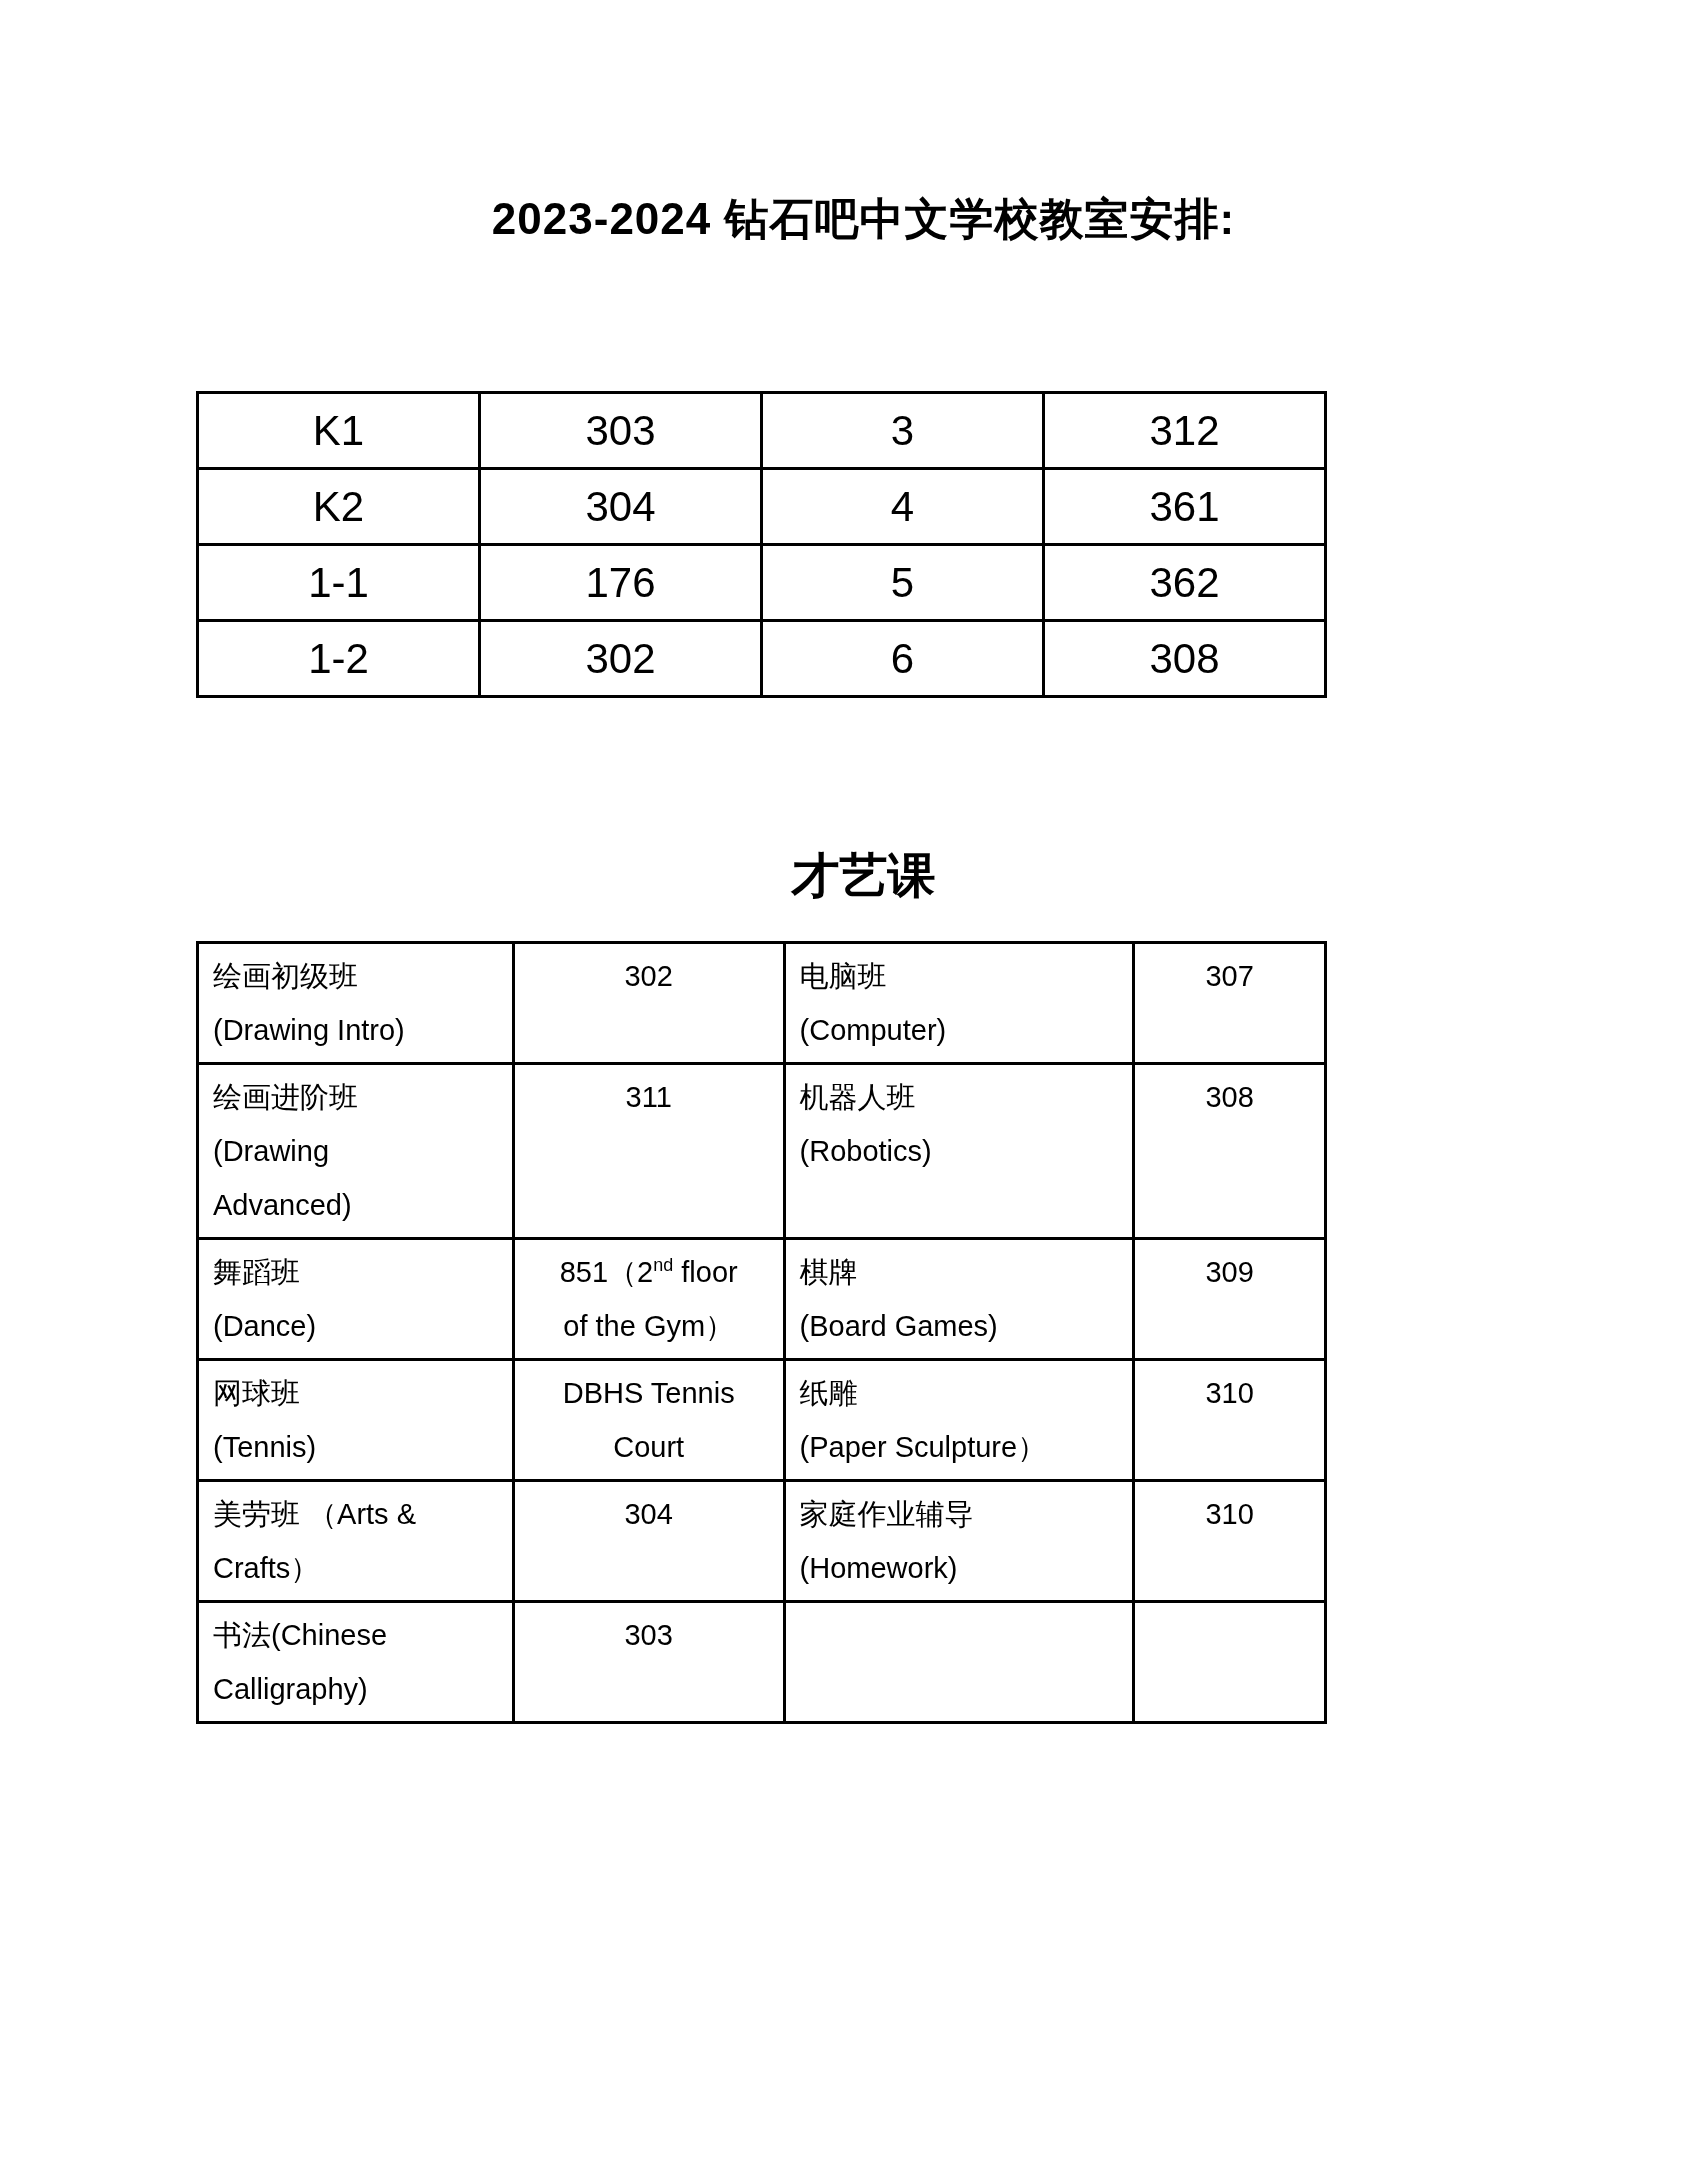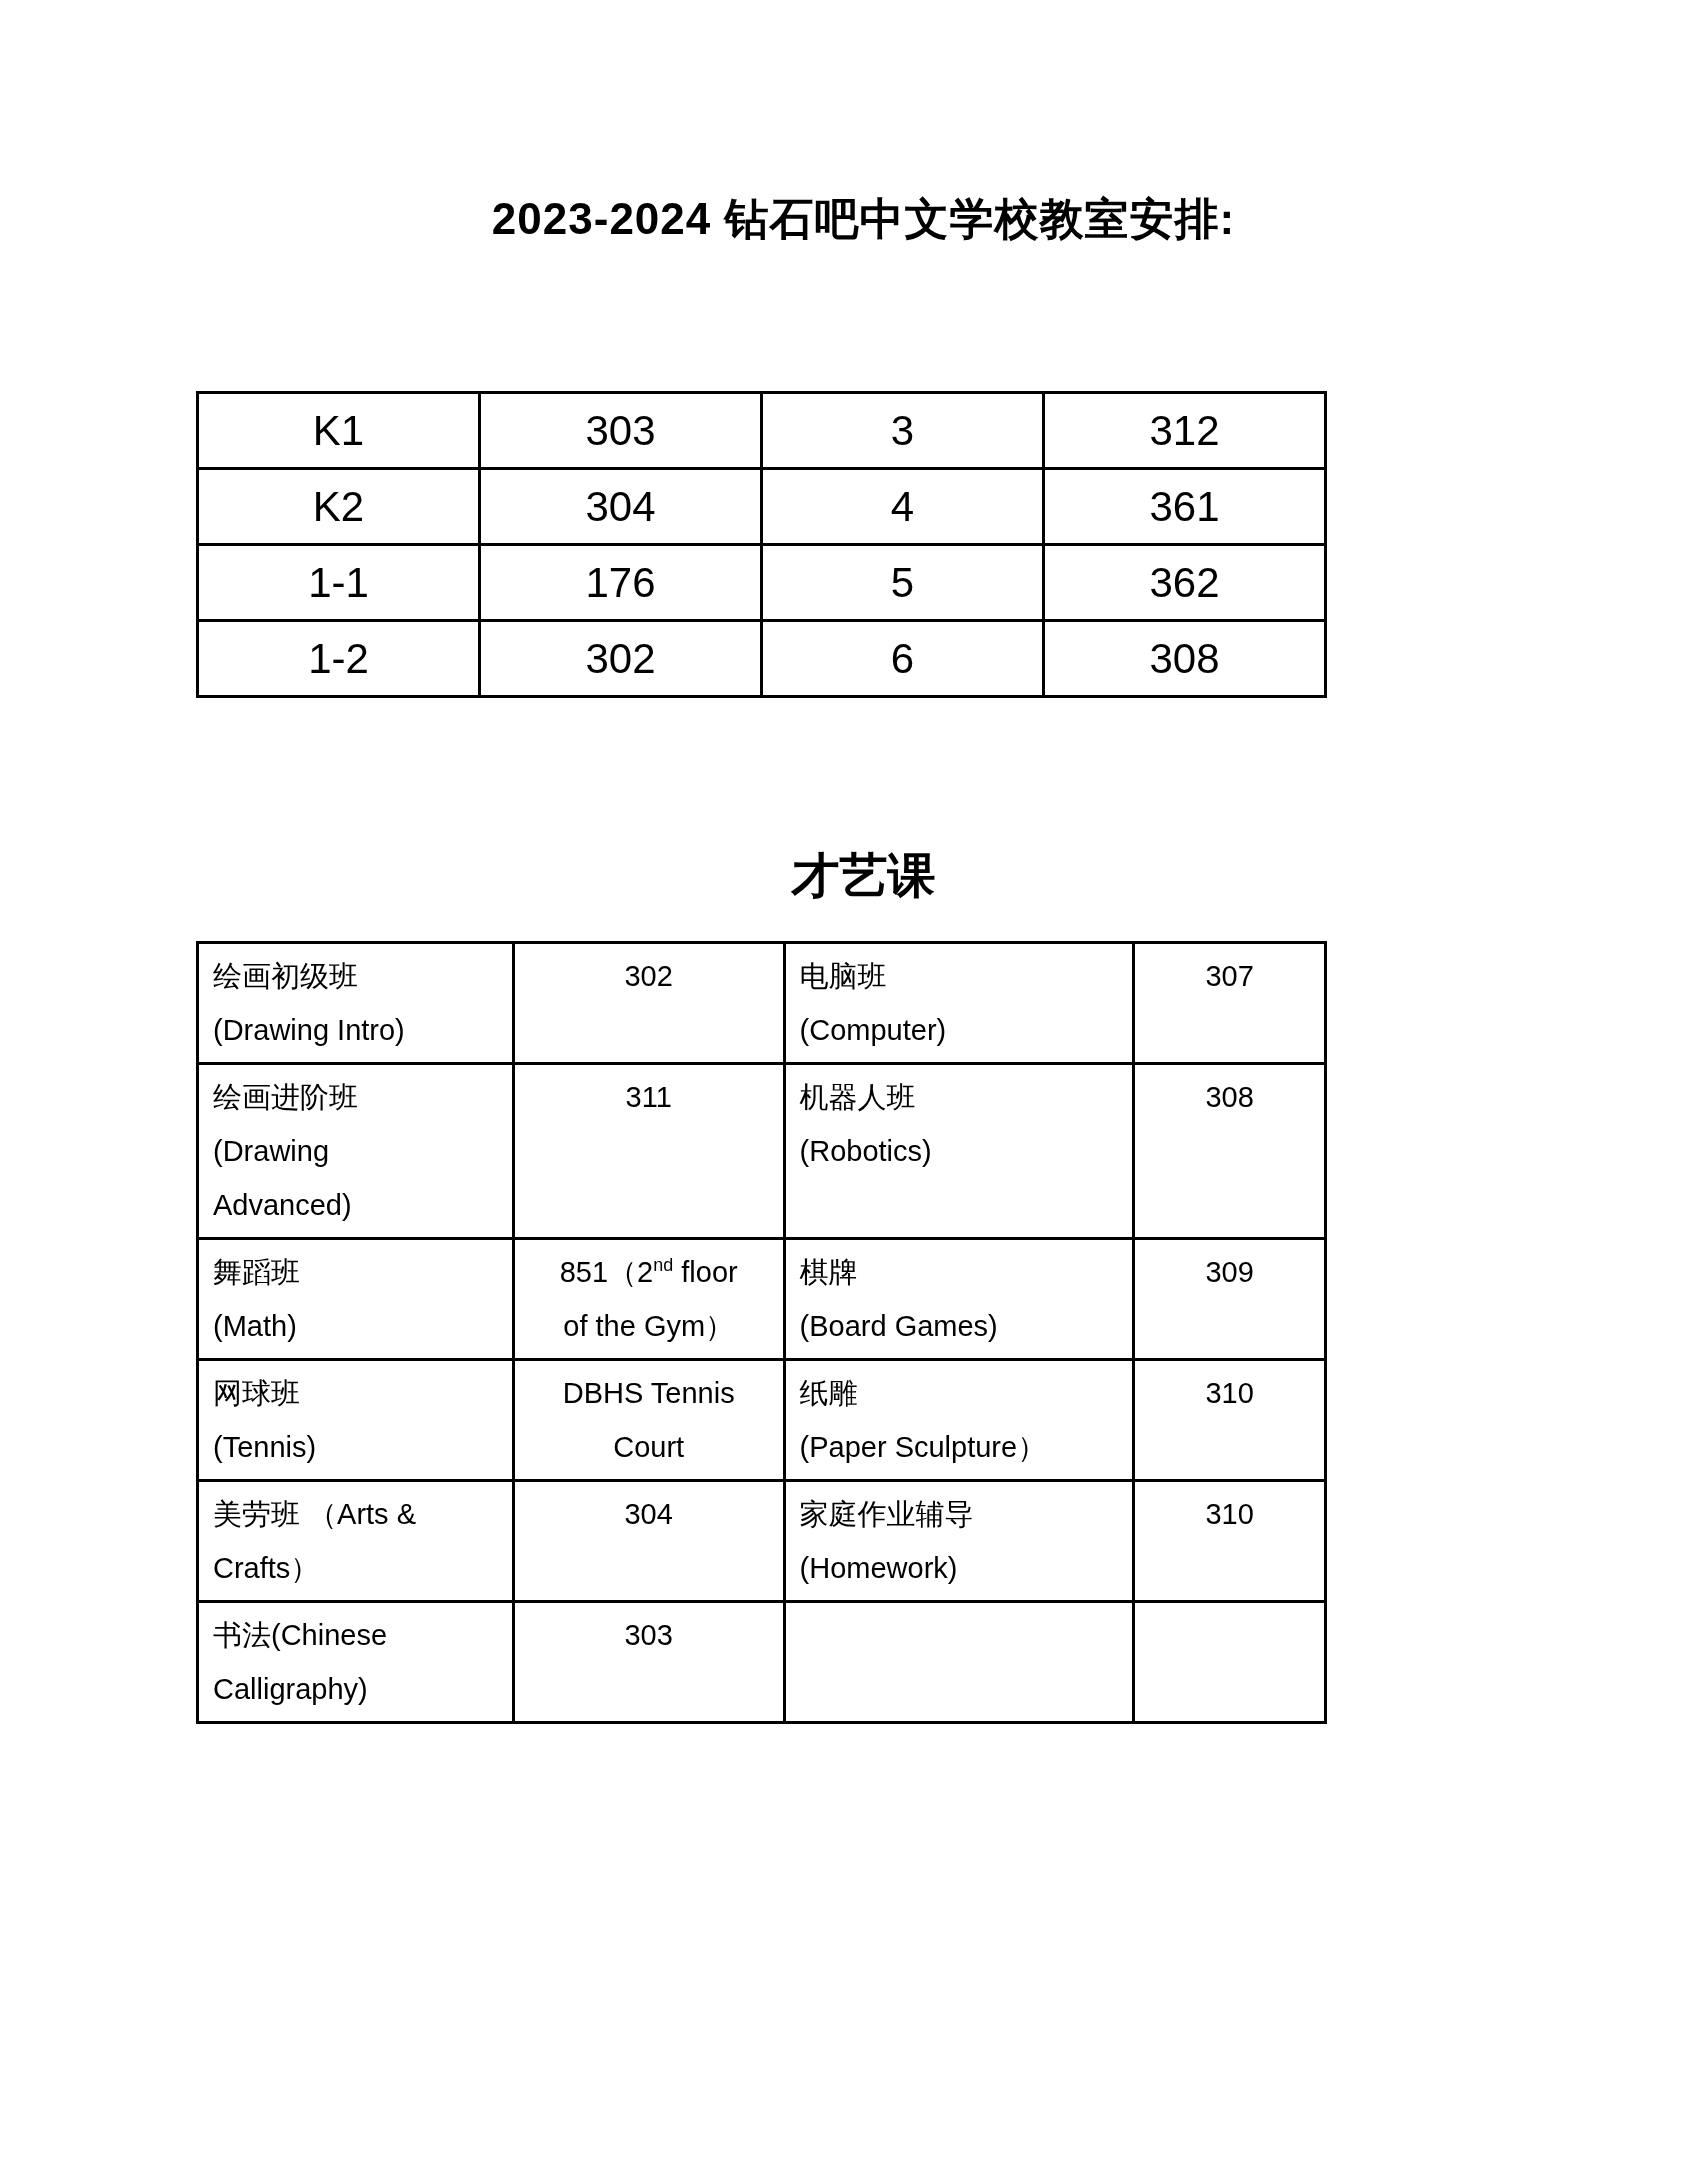--- a/index.html
+++ b/index.html
@@ -146,21 +146,21 @@
           <td class="left">绘画进阶班
 (Drawing
 Advanced)</td>
           <td class="center">311</td>
           <td class="left">机器人班
 (Robotics)</td>
           <td class="center">308</td>
         </tr>
         <tr>
           <td class="left">舞蹈班
-(Math)</td>
+(Dance)</td>
           <td class="center">851（2<sup>nd</sup> floor
 of the Gym）</td>
           <td class="left">棋牌
 (Board Games)</td>
           <td class="center">309</td>
         </tr>
         <tr>
           <td class="left">网球班
 (Tennis)</td>
           <td class="center">DBHS Tennis

